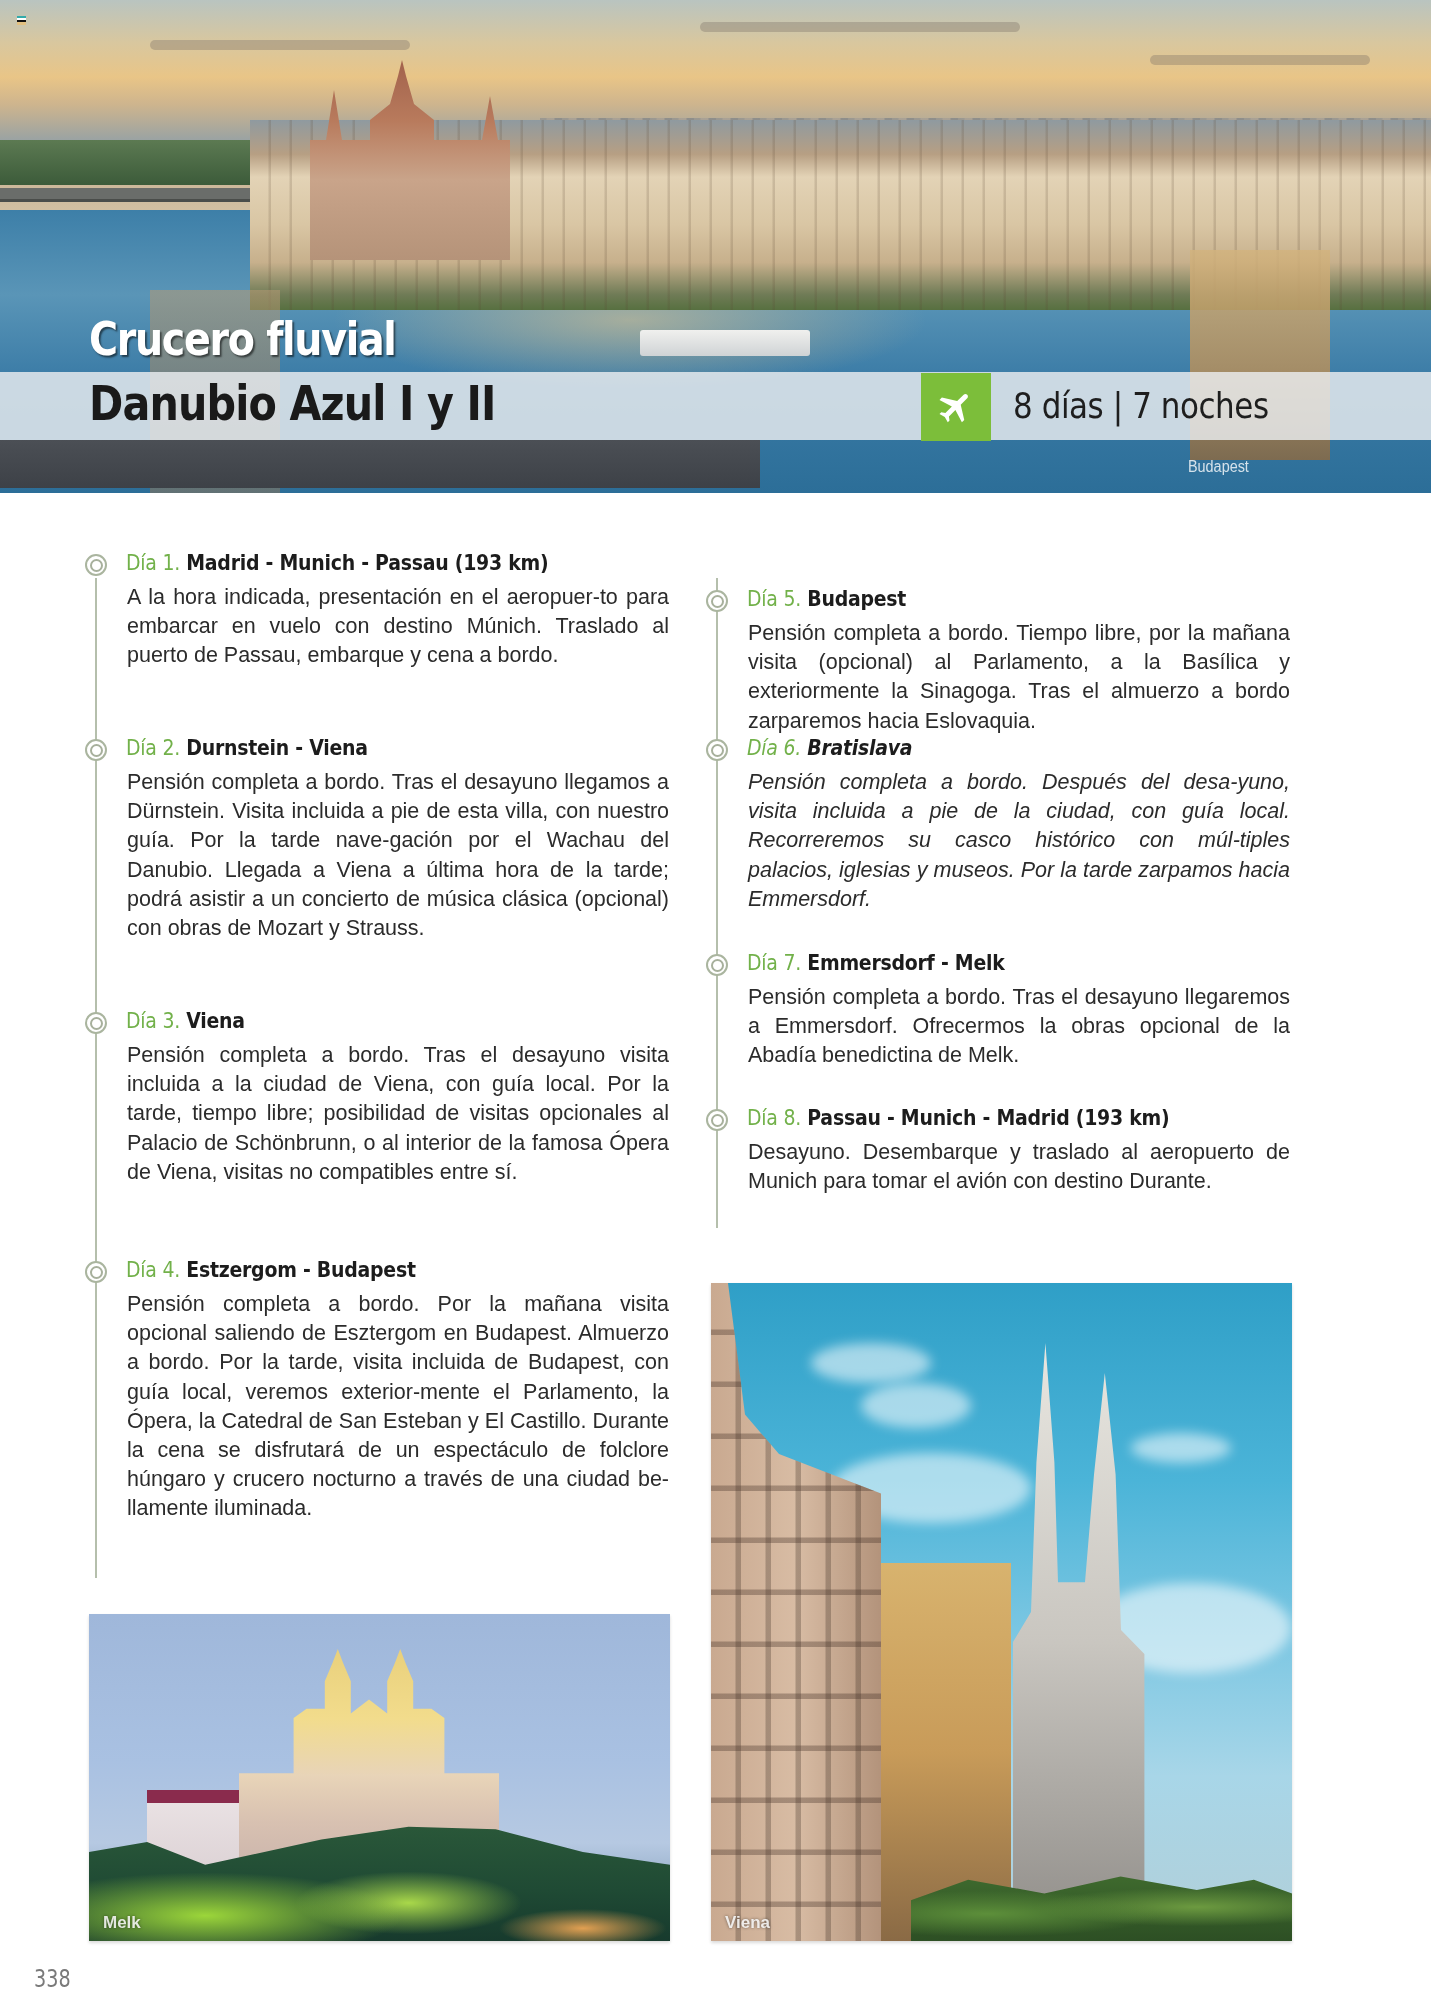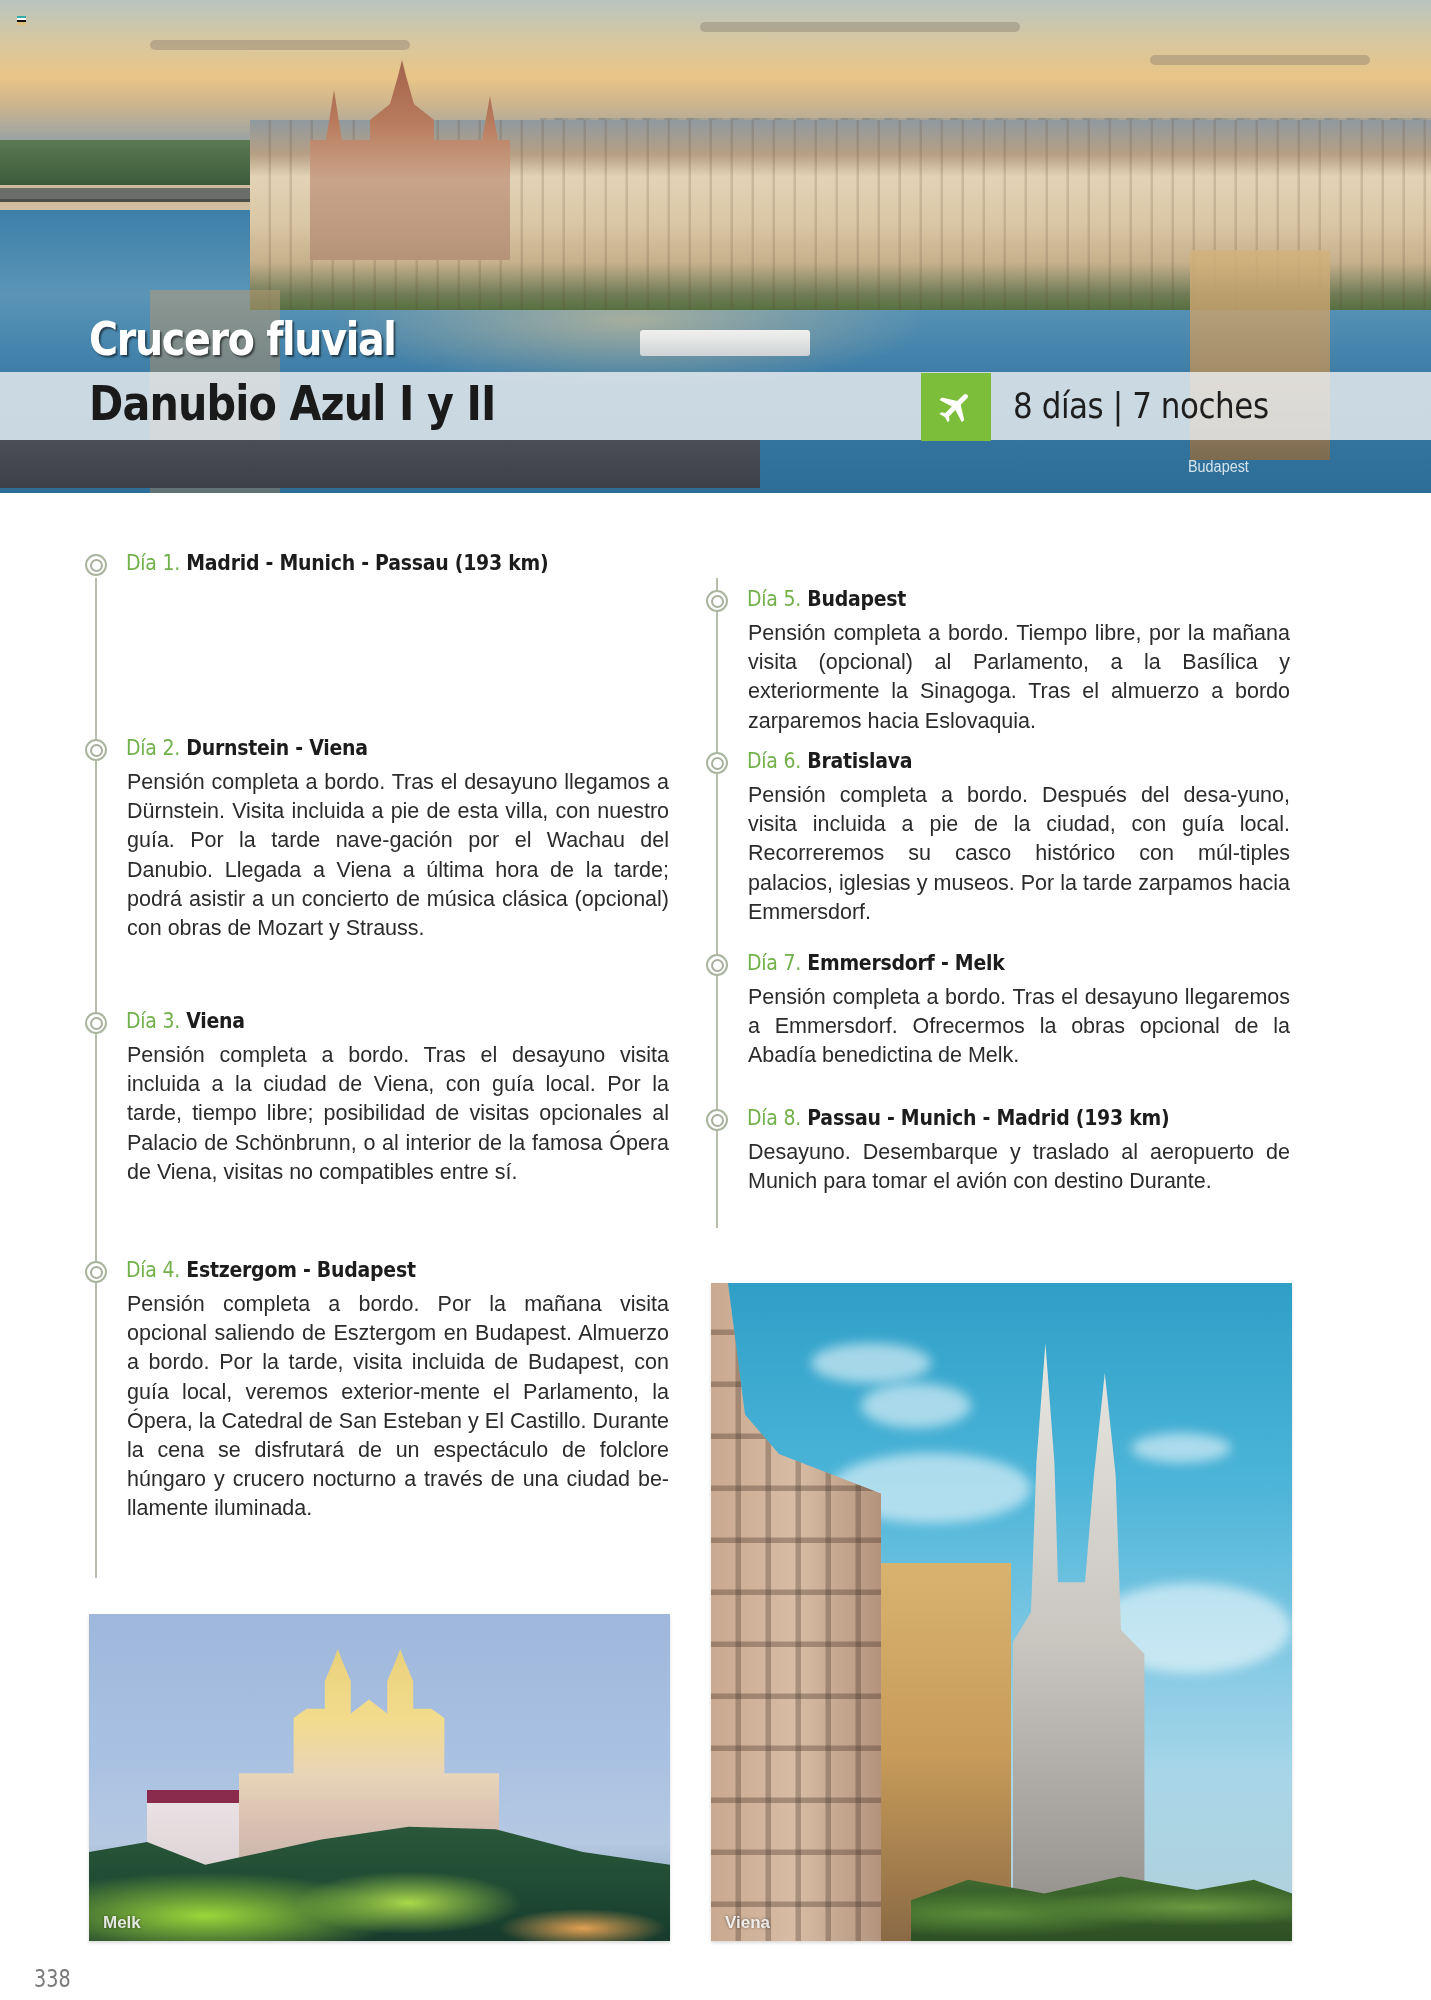--- a/index.html
+++ b/index.html
@@ -238,20 +238,21 @@
 
 <div class="col col-left">
   <div class="timeline-line" style="left:10px;top:28px;height:1000px;"></div>
 
   <div class="day" style="top:0px;height:160px;">
     <span class="marker"></span>
     <div class="head">
       <span class="num">Día 1.</span>
       <span>Madrid - Munich - Passau (193 km)</span>
     </div>
+    <div class="body">A la hora indicada, presentación en el aeropuer-to para embarcar en vuelo con destino Múnich. Traslado al puerto de Passau, embarque y cena a bordo.</div>
   </div>
 
   <div class="day" style="top:185px;height:240px;">
     <span class="marker"></span>
     <div class="head">
       <span class="num">Día 2.</span>
       <span>Durnstein - Viena</span>
     </div>
     <div class="body">Pensión completa a bordo. Tras el desayuno llegamos a Dürnstein. Visita incluida a pie de esta villa, con nuestro guía. Por la tarde nave-gación por el Wachau del Danubio. Llegada a Viena a última hora de la tarde; podrá asistir a un concierto de música clásica (opcional) con obras de Mozart y Strauss.</div>
   </div>
@@ -280,21 +281,21 @@
 
   <div class="day" style="top:0px;height:160px;margin-top:36px;">
     <span class="marker"></span>
     <div class="head">
       <span class="num">Día 5.</span>
       <span>Budapest</span>
     </div>
     <div class="body">Pensión completa a bordo. Tiempo libre, por la mañana visita (opcional) al Parlamento, a la Basílica y exteriormente la Sinagoga. Tras el almuerzo a bordo zarparemos hacia Eslovaquia.</div>
   </div>
 
-  <div class="day" style="top:198px;height:190px;">
+  <div class="day" style="top:185px;height:190px;font-style:italic;">
     <span class="marker"></span>
     <div class="head">
       <span class="num">Día 6.</span>
       <span>Bratislava</span>
     </div>
     <div class="body">Pensión completa a bordo. Después del desa-yuno, visita incluida a pie de la ciudad, con guía local. Recorreremos su casco histórico con múl-tiples palacios, iglesias y museos. Por la tarde zarpamos hacia Emmersdorf.</div>
   </div>
 
   <div class="day" style="top:400px;height:130px;">
     <span class="marker"></span>

